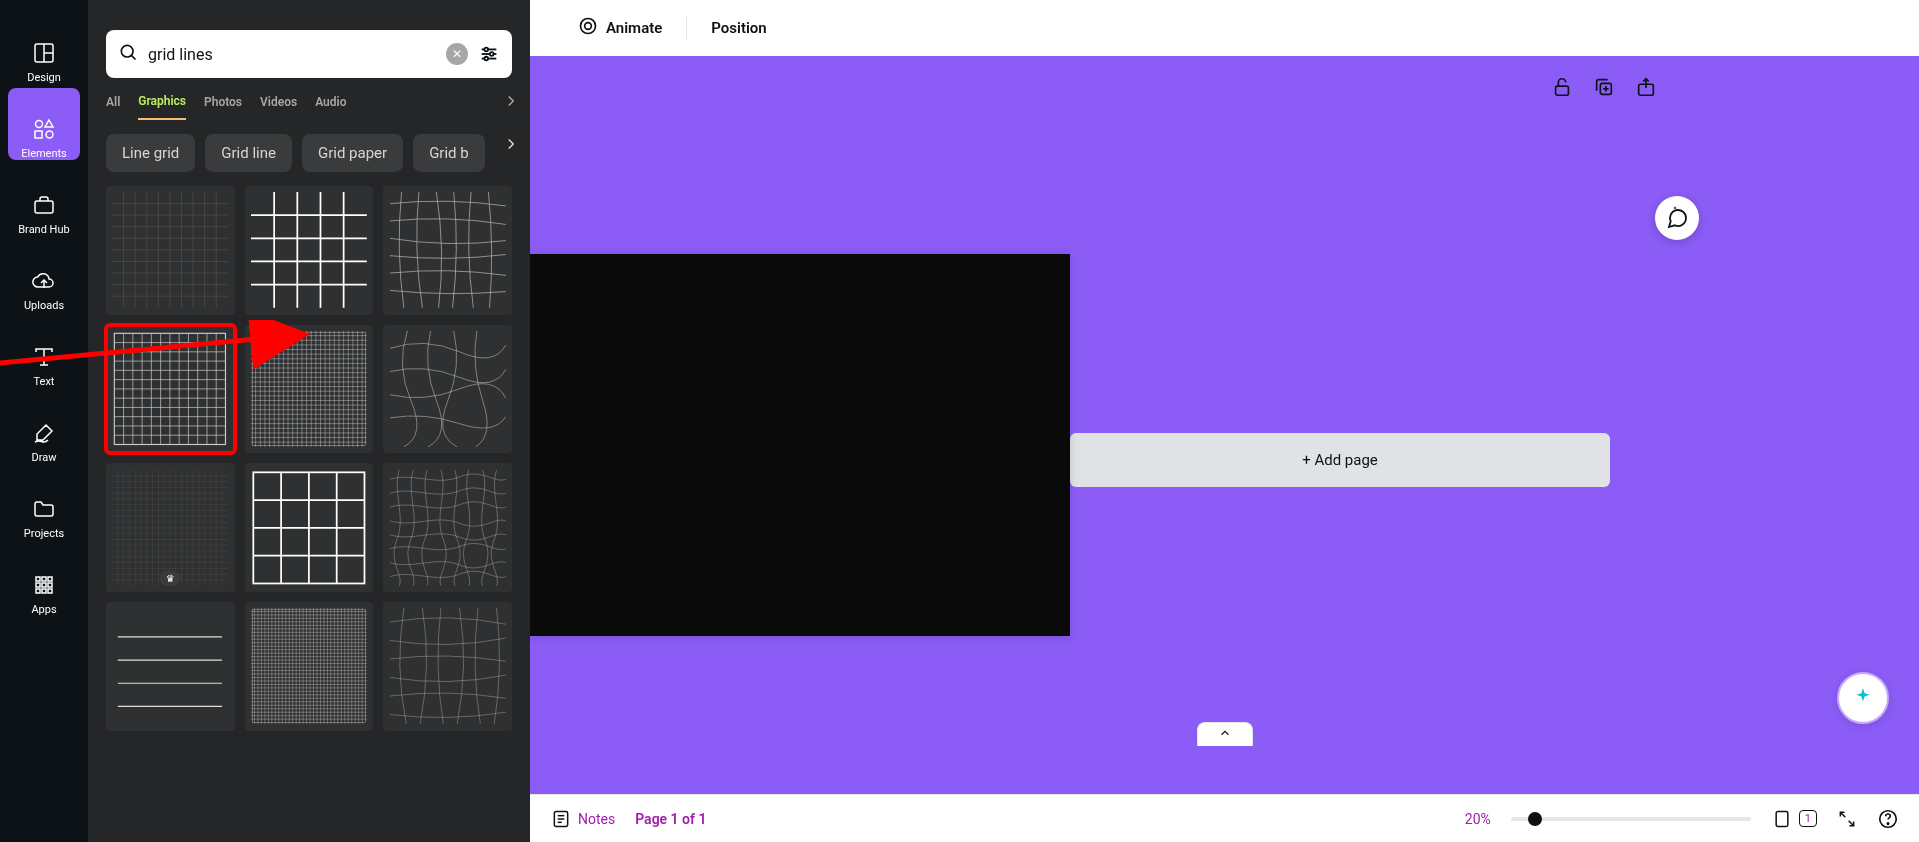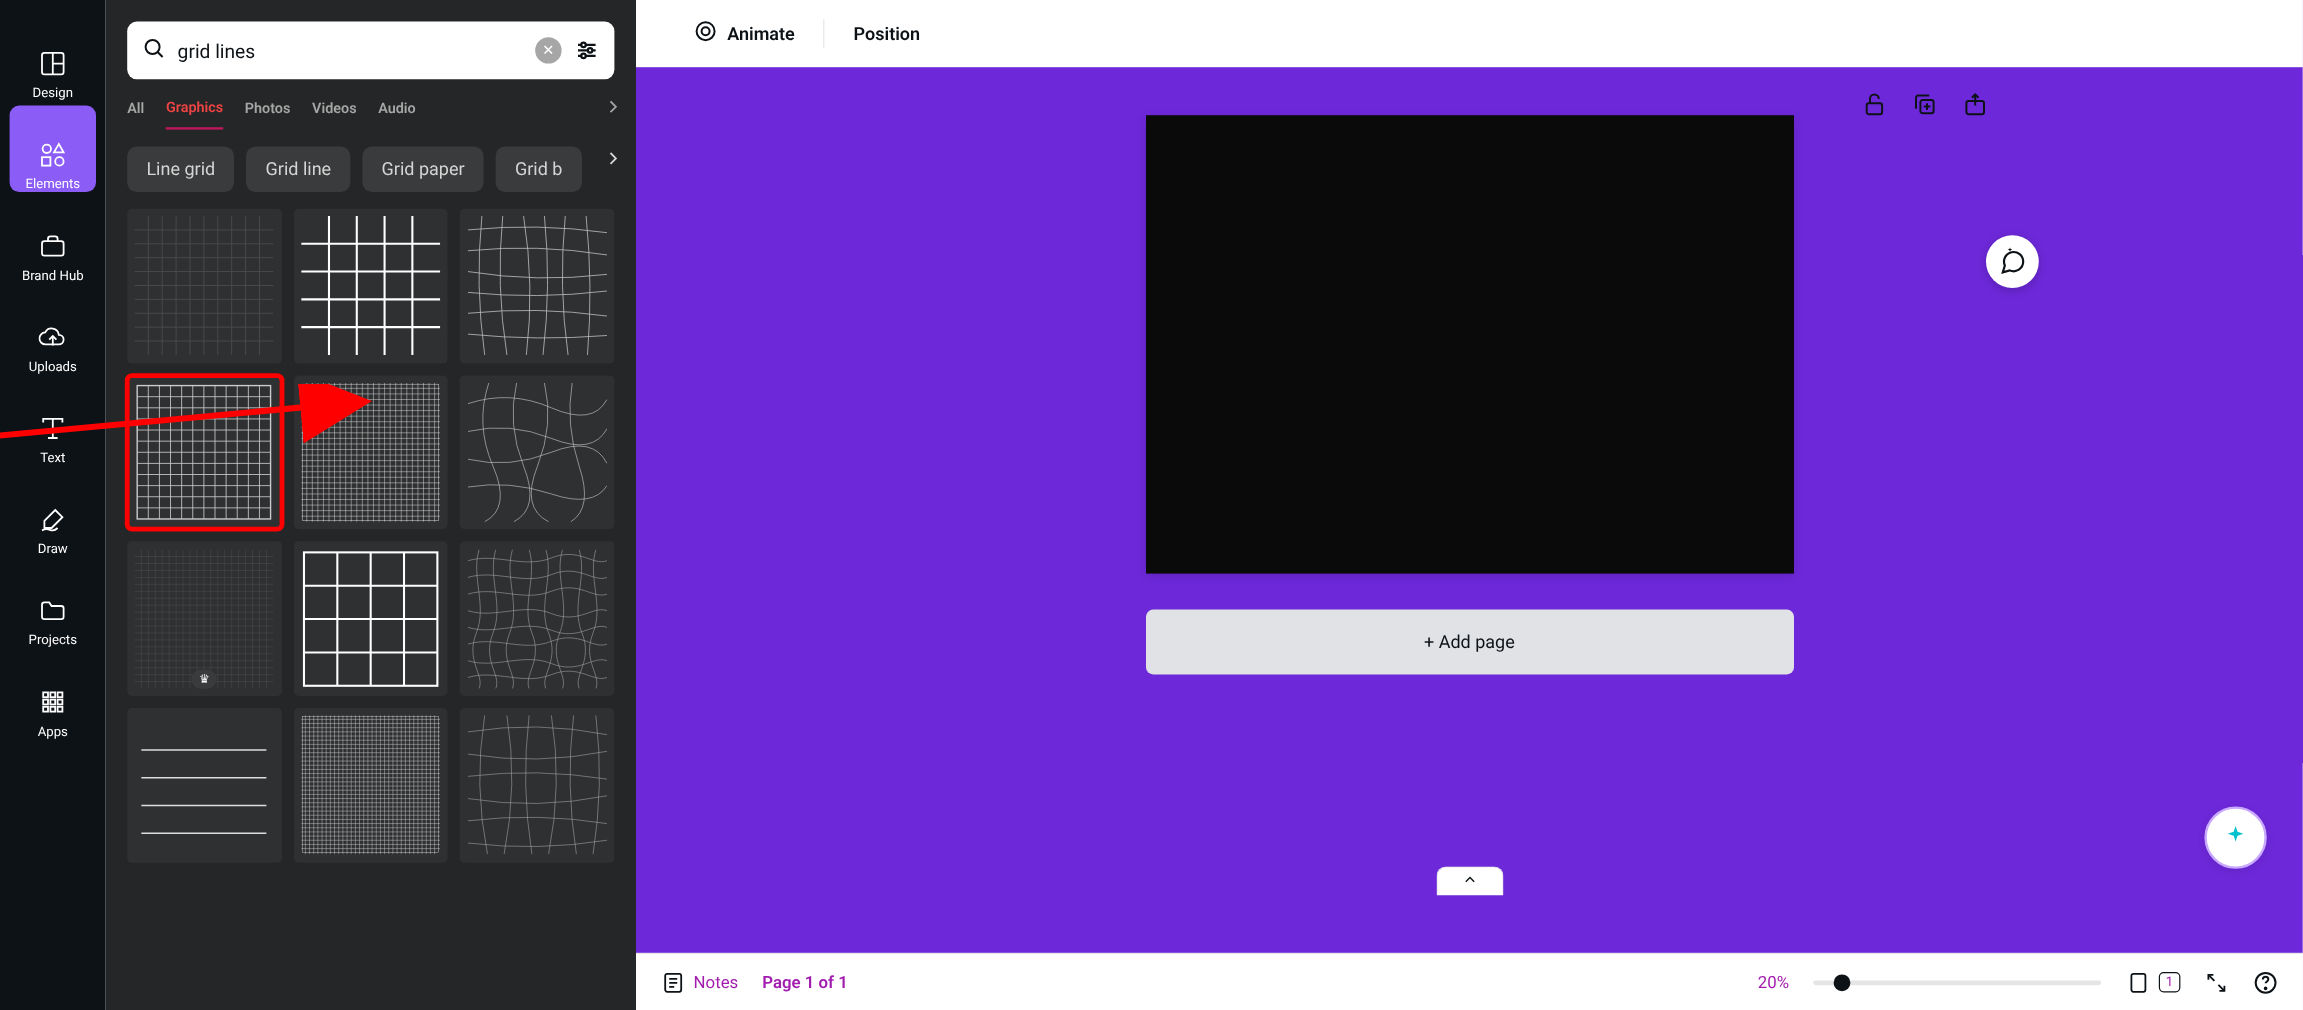--- a/index.html
+++ b/index.html
@@ -8,46 +8,46 @@
 
 
 .rail { width: 88px; background: #0d1216; display: flex; flex-direction: column; align-items: center; padding-top: 12px; gap: 4px; }
 .rail-item { width: 72px; height: 72px; display: flex; flex-direction: column; align-items: center; justify-content: flex-end; gap: 6px; color: #fff; font-size: 11px; border-radius: 8px; cursor: pointer; }
 .rail-item.active { background: #8b5cf6; }
 .rail-icon { width: 24px; height: 24px; display:flex; align-items:center; justify-content:center; }
 .rail-icon svg { width: 24px; height: 24px; stroke: #fff; fill: none; stroke-width: 1.5; }
 
 
 .panel { width: 442px; background: #252627; display: flex; flex-direction: column; position: relative; }
-.search-wrap { padding: 18px 18px 0 18px; }
+.search-wrap { padding: 18px 18px 0 18px; margin-top: 12px; }
 .search-box { background: #fff; border-radius: 8px; height: 48px; display:flex; align-items:center; padding: 0 12px; gap:10px; }
 .search-box input { flex:1; border:none; outline:none; font-size:16px; color:#0d1216; background:transparent; }
 .search-clear, .search-settings { width:22px; height:22px; display:flex; align-items:center; justify-content:center; cursor:pointer; }
 .search-clear { background:#a6a6a6; border-radius:50%; color:#fff; font-size:12px; }
 .tabs { display:flex; gap: 18px; padding: 16px 18px 0 18px; align-items:center; position:relative; }
 .tab { color:#a6a6a6; font-size:12px; font-weight:600; cursor:pointer; padding-bottom:10px; }
-.tab.active { color:#ef4444; border-bottom:2px solid #be185d; }
+.tab.active { color:#bef264; border-bottom:2px solid #fdba74; }
 .tabs-arrow { position:absolute; right:10px; top:14px; color:#a6a6a6; cursor:pointer; }
 .chips { display:flex; gap:10px; padding: 14px 18px 0 18px; position:relative; overflow:hidden; }
 .chip { background:#3a3b3c; color:#d5d5d5; font-size:15px; padding:10px 16px; border-radius:8px; white-space:nowrap; cursor:pointer; }
 .chips-arrow { position:absolute; right:6px; top:50%; transform:translateY(-50%); color:#d5d5d5; background:#252627; padding:4px; cursor:pointer;}
 .results { flex:1; overflow-y:auto; padding: 14px 18px 18px 18px; display:grid; grid-template-columns: repeat(3, 1fr); gap:10px; align-content:start; }
 .thumb { background:#2f3031; width:100%; aspect-ratio:1/1; display:flex; align-items:center; justify-content:center; border-radius:4px; position:relative; cursor:pointer; }
 .thumb svg { width:90%; height:90%; }
 .thumb.highlight { outline:4px solid #ff0000; outline-offset:-2px; }
 .crown-badge { position:absolute; bottom:6px; left:50%; transform:translateX(-50%); background:#3a3b3c; border-radius:10px; padding:2px 6px; color:#fff; font-size:10px;}
 .panel-handle { position:absolute; right:-12px; top:50%; transform:translateY(-50%); width:12px; height:100px; background:#252627; border-radius:0 8px 8px 0; display:flex; align-items:center; justify-content:center; cursor:pointer; }
 .panel-handle::after { content:""; width:0; height:0; border-top:5px solid transparent; border-bottom:5px solid transparent; border-right:5px solid #a6a6a6; }
 
 
 .main { flex:1; display:flex; flex-direction:column; background:#fff; min-width:0;}
 .topbar { height:56px; display:flex; align-items:center; padding:0 20px; gap:24px; border-bottom:1px solid transparent;margin-left:28px; }
 .topbar-btn { font-size:15px; font-weight:600; color:#0d1216; cursor:pointer; display:flex; align-items:center; gap:8px; background:none; border:none;}
 .topbar-sep { width:1px; height:24px; background:#e5e5e5; }
-.canvas-area { flex:1; background:#6d28d9; position:relative; overflow:auto; display:flex; flex-direction:column; align-items:center; padding-top:40px; }
+.canvas-area { flex:1; background:#8b5cf6; position:relative; overflow:auto; display:flex; align-items:center; padding-top:40px; }
 .canvas-tools { position:absolute; top:20px; right:260px; display:flex; gap:18px; align-items:center; }
 .canvas-tools .tool-btn { width:24px; height:24px; cursor:pointer; color:#0d1216;}
 .canvas { width:540px; height:382px; background:#0a0a0a; box-shadow:0 2px 8px rgba(0,0,0,.15); position:relative;}
 .magic-btn { position:absolute; top:140px; right:220px; width:44px; height:44px; border-radius:50%; background:#fff; box-shadow:0 2px 8px rgba(0,0,0,.2); display:flex; align-items:center; justify-content:center; cursor:pointer; }
 .add-page { width:540px; margin-top:30px; padding:18px; background:#e1e2e6; text-align:center; border-radius:6px; font-size:15px; color:#0d1216; cursor:pointer; }
 .ai-fab { position:absolute; bottom:70px; right:30px; width:52px; height:52px; border-radius:50%; background:#fff; border:2px solid #c9a8ff; display:flex; align-items:center; justify-content:center; cursor:pointer; box-shadow:0 2px 8px rgba(0,0,0,.1);}
 
 
 .bottombar { height:48px; border-top:1px solid #e5e5e5; display:flex; align-items:center; padding:0 20px; gap:20px; background:#fff; font-size:14px; color:#a21caf;}
 .bottombar .spacer { flex:1; }

